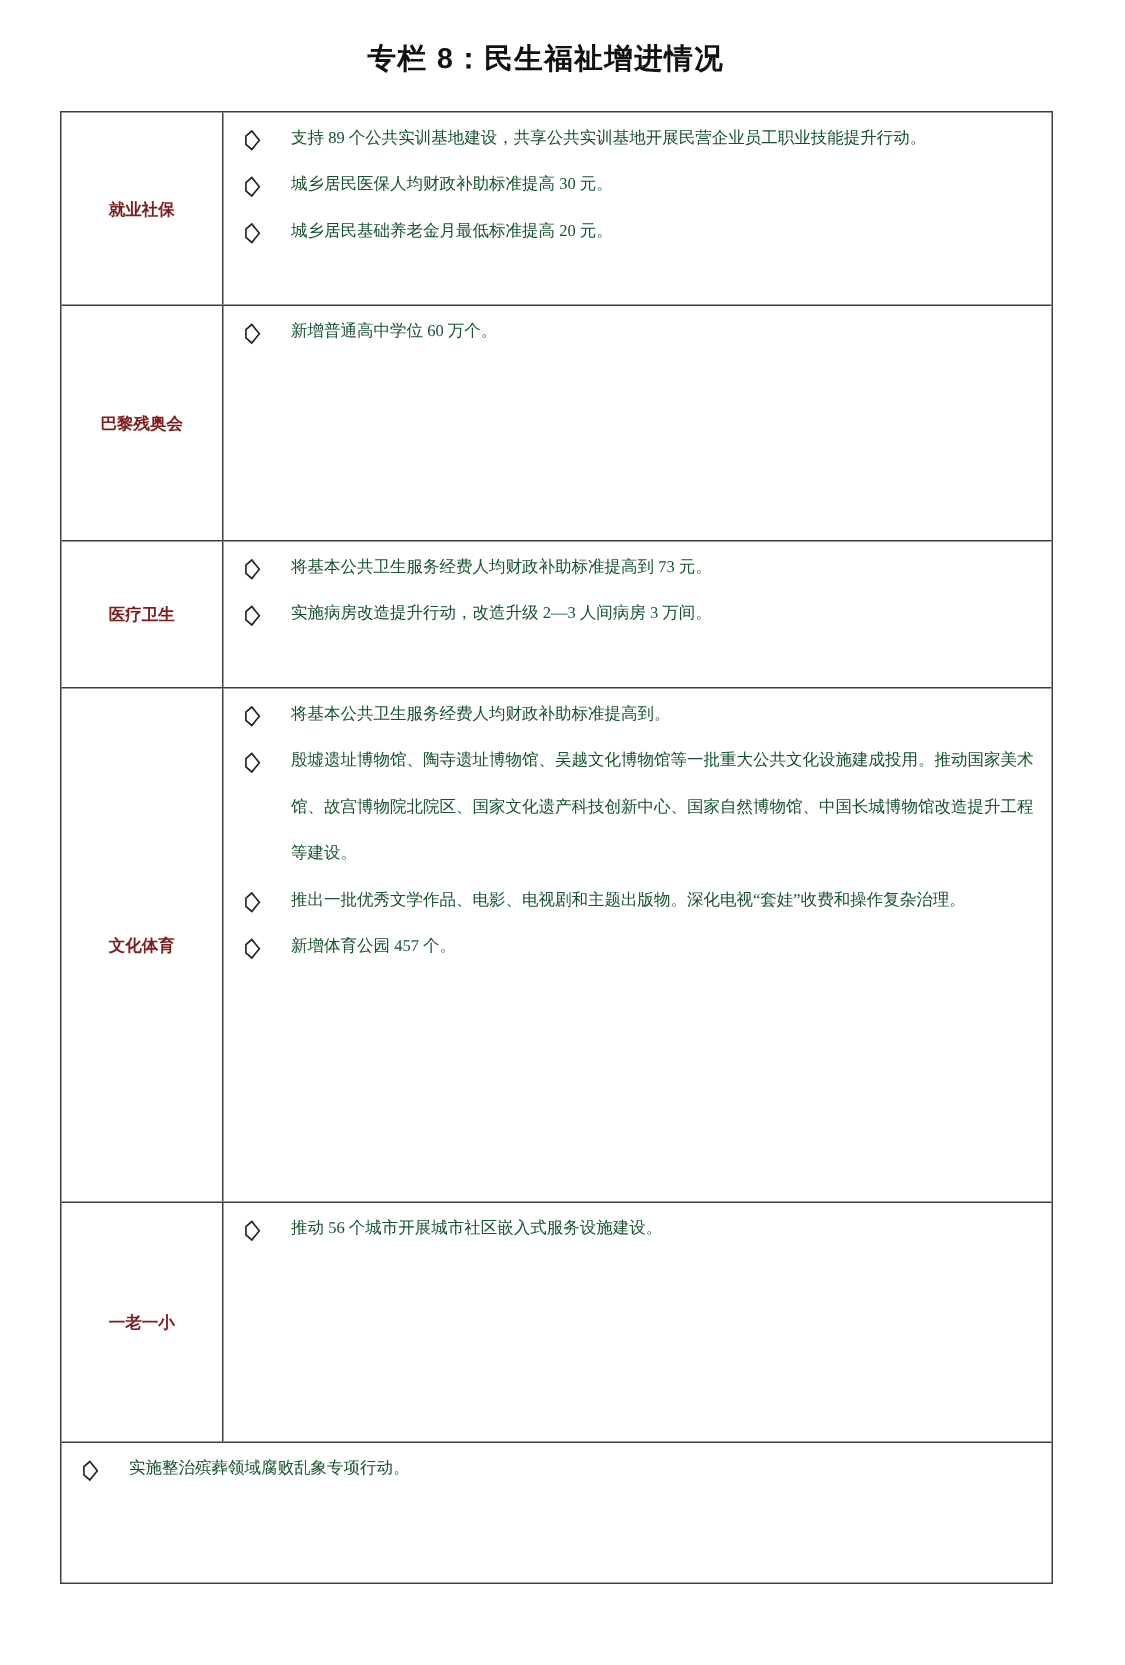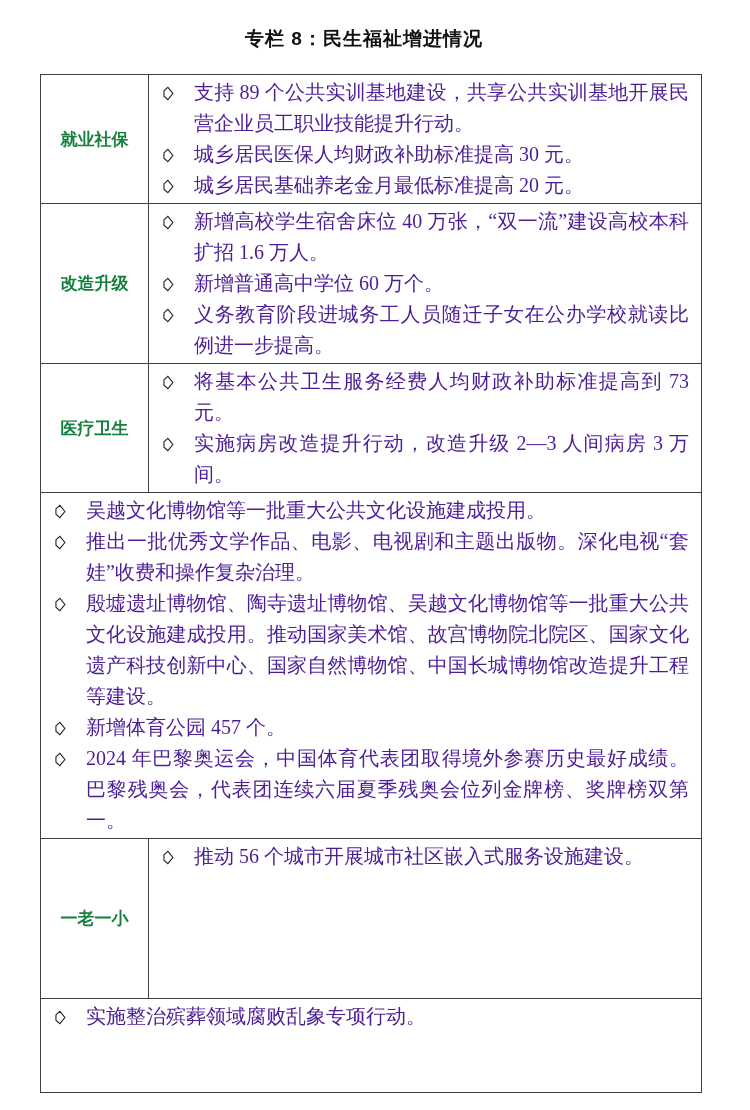--- a/index.html
+++ b/index.html
@@ -51,22 +51,22 @@
   .t-row:nth-child(6) { min-height: 93px;  }
   .cat-cell {
     flex: 0 0 107px;
     width: 107px;
     border-right: 1px solid #3f3f3f;
     display: flex;
     align-items: center;
     justify-content: center;
     font-family: "Liberation Sans", "DejaVu Sans", sans-serif;
     font-weight: bold;
-    font-size: 17px;
-    color: #15803d;
+    font-size: 11px;
+    color: #7f1d1d;
     text-align: center;
   }
   .items-cell {
     flex: 1 1 auto;
     padding: 2px 12px 2px 14px;
     box-sizing: border-box;
   }
   .item {
     display: flex;
     align-items: flex-start;
@@ -75,25 +75,25 @@
     flex: 0 0 31px;
     width: 31px;
     padding-top: 9px;
     box-sizing: border-box;
   }
   .item-bullet svg {
     display: block;
   }
   .item-text {
     flex: 1 1 auto;
-    font-size: 20px;
+    font-size: 11px;
     line-height: 31px;
     text-align: justify;
     text-align-last: left;
-    color: #4c1d95;
+    color: #14532d;
   }
 </style>
 </head>
 <body>
 
 <div class="page-title">专栏 8：民生福祉增进情况</div>
 
 <div class="welfare-table" id="welfare-table">
   <div class="t-row">
     <div class="cat-cell">就业社保</div>
@@ -121,48 +121,32 @@
       <svg width="11" height="15" viewBox="0 0 14 18" aria-hidden="true">
         <polygon points="1.2,5.6 6.2,1.2 12.6,9 6.2,16.8 1.2,12.4" fill="#ffffff" stroke="#222222" stroke-width="1.4"></polygon>
       </svg>
     </span>
     <span class="item-text">城乡居民基础养老金月最低标准提高 20 元。</span>
   </div>
 </div>
   </div>
 
   <div class="t-row">
-    <div class="cat-cell">改造升级</div>
-    <div class="items-cell">
-  <div class="item">
-    <span class="item-bullet">
-      <svg width="11" height="15" viewBox="0 0 14 18" aria-hidden="true">
-        <polygon points="1.2,5.6 6.2,1.2 12.6,9 6.2,16.8 1.2,12.4" fill="#ffffff" stroke="#222222" stroke-width="1.4"></polygon>
-      </svg>
-    </span>
-    <span class="item-text">新增高校学生宿舍床位 40 万张，“双一流”建设高校本科扩招 1.6 万人。</span>
-  </div>
+    <div class="cat-cell">巴黎残奥会</div>
+    <div class="items-cell">
 
   <div class="item">
     <span class="item-bullet">
       <svg width="11" height="15" viewBox="0 0 14 18" aria-hidden="true">
         <polygon points="1.2,5.6 6.2,1.2 12.6,9 6.2,16.8 1.2,12.4" fill="#ffffff" stroke="#222222" stroke-width="1.4"></polygon>
       </svg>
     </span>
     <span class="item-text">新增普通高中学位 60 万个。</span>
   </div>
 
-  <div class="item">
-    <span class="item-bullet">
-      <svg width="11" height="15" viewBox="0 0 14 18" aria-hidden="true">
-        <polygon points="1.2,5.6 6.2,1.2 12.6,9 6.2,16.8 1.2,12.4" fill="#ffffff" stroke="#222222" stroke-width="1.4"></polygon>
-      </svg>
-    </span>
-    <span class="item-text">义务教育阶段进城务工人员随迁子女在公办学校就读比例进一步提高。</span>
-  </div>
 </div>
   </div>
 
   <div class="t-row">
     <div class="cat-cell">医疗卫生</div>
     <div class="items-cell">
 
   <div class="item">
     <span class="item-bullet">
       <svg width="11" height="15" viewBox="0 0 14 18" aria-hidden="true">
@@ -177,65 +161,58 @@
       <svg width="11" height="15" viewBox="0 0 14 18" aria-hidden="true">
         <polygon points="1.2,5.6 6.2,1.2 12.6,9 6.2,16.8 1.2,12.4" fill="#ffffff" stroke="#222222" stroke-width="1.4"></polygon>
       </svg>
     </span>
     <span class="item-text">实施病房改造提升行动，改造升级 2—3 人间病房 3 万间。</span>
   </div>
 </div>
   </div>
 
   <div class="t-row">
-    <div class="items-cell">
-  <div class="item">
-    <span class="item-bullet">
-      <svg width="11" height="15" viewBox="0 0 14 18" aria-hidden="true">
-        <polygon points="1.2,5.6 6.2,1.2 12.6,9 6.2,16.8 1.2,12.4" fill="#ffffff" stroke="#222222" stroke-width="1.4"></polygon>
-      </svg>
-    </span>
-    <span class="item-text">吴越文化博物馆等一批重大公共文化设施建成投用。</span>
+    <div class="cat-cell">文化体育</div>
+    <div class="items-cell">
+  <div class="item">
+    <span class="item-bullet">
+      <svg width="11" height="15" viewBox="0 0 14 18" aria-hidden="true">
+        <polygon points="1.2,5.6 6.2,1.2 12.6,9 6.2,16.8 1.2,12.4" fill="#ffffff" stroke="#222222" stroke-width="1.4"></polygon>
+      </svg>
+    </span>
+    <span class="item-text">将基本公共卫生服务经费人均财政补助标准提高到。</span>
+  </div>
+
+  <div class="item">
+    <span class="item-bullet">
+      <svg width="11" height="15" viewBox="0 0 14 18" aria-hidden="true">
+        <polygon points="1.2,5.6 6.2,1.2 12.6,9 6.2,16.8 1.2,12.4" fill="#ffffff" stroke="#222222" stroke-width="1.4"></polygon>
+      </svg>
+    </span>
+    <span class="item-text">殷墟遗址博物馆、陶寺遗址博物馆、吴越文化博物馆等一批重大公共文化设施建成投用。推动国家美术馆、故宫博物院北院区、国家文化遗产科技创新中心、国家自然博物馆、中国长城博物馆改造提升工程等建设。</span>
   </div>
 
   <div class="item">
     <span class="item-bullet">
       <svg width="11" height="15" viewBox="0 0 14 18" aria-hidden="true">
         <polygon points="1.2,5.6 6.2,1.2 12.6,9 6.2,16.8 1.2,12.4" fill="#ffffff" stroke="#222222" stroke-width="1.4"></polygon>
       </svg>
     </span>
     <span class="item-text">推出一批优秀文学作品、电影、电视剧和主题出版物。深化电视“套娃”收费和操作复杂治理。</span>
   </div>
 
   <div class="item">
     <span class="item-bullet">
       <svg width="11" height="15" viewBox="0 0 14 18" aria-hidden="true">
         <polygon points="1.2,5.6 6.2,1.2 12.6,9 6.2,16.8 1.2,12.4" fill="#ffffff" stroke="#222222" stroke-width="1.4"></polygon>
       </svg>
     </span>
-    <span class="item-text">殷墟遗址博物馆、陶寺遗址博物馆、吴越文化博物馆等一批重大公共文化设施建成投用。推动国家美术馆、故宫博物院北院区、国家文化遗产科技创新中心、国家自然博物馆、中国长城博物馆改造提升工程等建设。</span>
-  </div>
-
-  <div class="item">
-    <span class="item-bullet">
-      <svg width="11" height="15" viewBox="0 0 14 18" aria-hidden="true">
-        <polygon points="1.2,5.6 6.2,1.2 12.6,9 6.2,16.8 1.2,12.4" fill="#ffffff" stroke="#222222" stroke-width="1.4"></polygon>
-      </svg>
-    </span>
     <span class="item-text">新增体育公园 457 个。</span>
   </div>
 
-  <div class="item">
-    <span class="item-bullet">
-      <svg width="11" height="15" viewBox="0 0 14 18" aria-hidden="true">
-        <polygon points="1.2,5.6 6.2,1.2 12.6,9 6.2,16.8 1.2,12.4" fill="#ffffff" stroke="#222222" stroke-width="1.4"></polygon>
-      </svg>
-    </span>
-    <span class="item-text">2024 年巴黎奥运会，中国体育代表团取得境外参赛历史最好成绩。巴黎残奥会，代表团连续六届夏季残奥会位列金牌榜、奖牌榜双第一。</span>
-  </div>
 </div>
   </div>
 
   <div class="t-row">
     <div class="cat-cell">一老一小</div>
     <div class="items-cell">
 
   <div class="item">
     <span class="item-bullet">
       <svg width="11" height="15" viewBox="0 0 14 18" aria-hidden="true">

